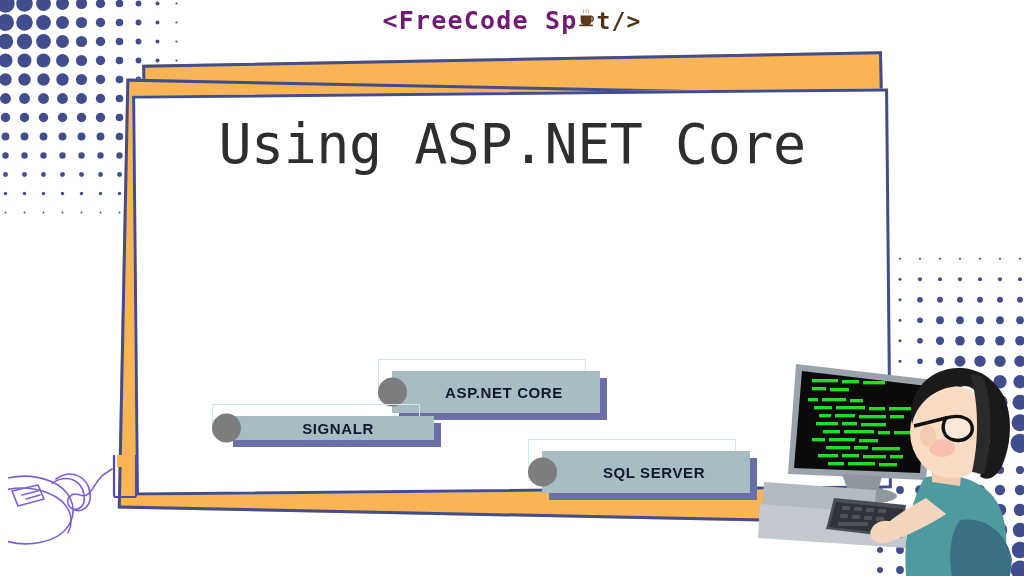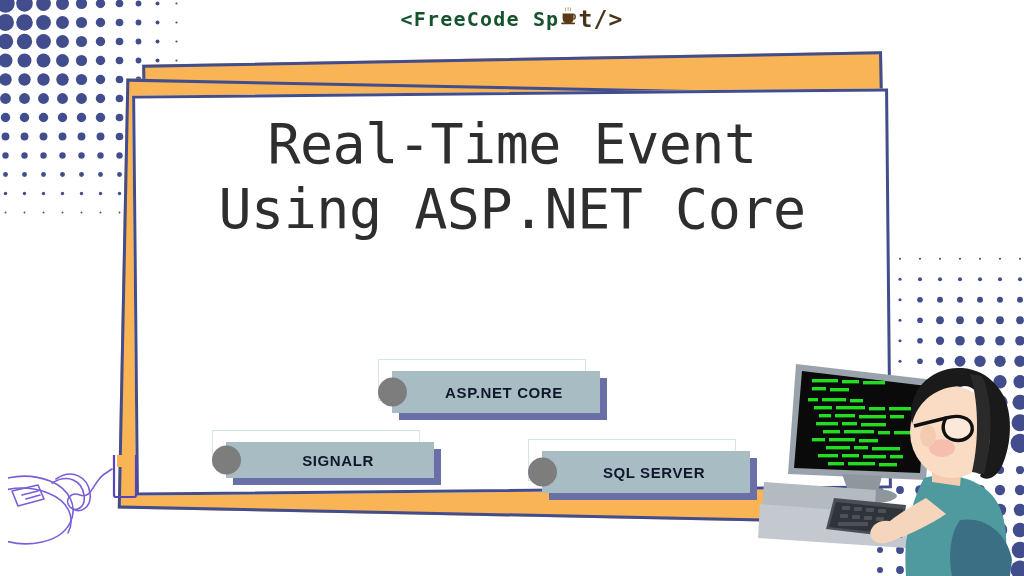--- a/index.html
+++ b/index.html
@@ -69,24 +69,24 @@
   #brand {
     position: absolute;
     left: 0; top: 6px;
     width: 1024px;
     text-align: center;
     z-index: 30;
   }
   #brand-text {
     display: inline-block;
     font-family: "DejaVu Sans Mono", "Liberation Mono", monospace;
-    font-size: 20px;
+    font-size: 25px;
     font-weight: 700;
     letter-spacing: 1.2px;
-    color: #14532d;
+    color: #701a75;
     white-space: pre;
     vertical-align: middle;
   }
   .cup-wrap {
     display: inline-block;
     position: relative;
     width: 21px;
     height: 21px;
     vertical-align: -4px;
     margin: 0 -1px;
@@ -151,21 +151,21 @@
   .badge-label {
     font-family: "Liberation Sans", sans-serif;
     font-size: 15px;
     font-weight: 700;
     color: #0f172a;
     letter-spacing: 0.6px;
     padding-left: 16px;
   }
 
   #badge-0 { left: 392px; top: 371px; width: 208px; height: 42px; }
-  #badge-1 { left: 226px; top: 442px; width: 208px; height: 36px; }
+  #badge-1 { left: 226px; top: 416px; width: 208px; height: 24px; }
   #badge-2 { left: 542px; top: 427px; width: 208px; height: 42px; margin-top: 24px; }
 
   
   #mouse-illustration {
     position: absolute;
     left: 8px; top: 455px;
     width: 150px; height: 121px;
     z-index: 28;
   }
   #mouse-illustration svg { display: block; }
@@ -463,21 +463,20 @@
           <path d="M12.7 4.6 C12.0 3.6 13.2 3.0 12.6 1.9"></path>
         </g>
         <path d="M4.6 7.4 h11.0 v5.0 a5.5 5.5 0 0 1 -11.0 0 z" fill="#5b3a18"></path>
         <path d="M15.4 8.3 a2.6 2.6 0 0 1 0 5.0" fill="none" stroke="#5b3a18" stroke-width="1.5"></path>
         <rect x="3.2" y="16.4" width="13.8" height="1.9" rx="0.9" fill="#5b3a18"></rect>
       </svg>
     </span><span id="brand-suffix-text" class="brand-suffix" style="display:inline-block;font-family:'DejaVu Sans Mono','Liberation Mono',monospace;font-size:23px;font-weight:700;letter-spacing:1.2px;color:#4a3317;white-space:pre;vertical-align:middle;">t/&gt;</span>
   </div>
 
   <div id="title-block">
-    <div class="title-line">Real-Time Event</div>
     <div class="title-line">Using ASP.NET Core</div>
   </div>
 
   <div id="badges">
     <div class="badge" id="badge-0">
       <div class="badge-outline"></div>
       <div class="badge-shadow"></div>
       <div class="badge-body">
         <span class="badge-label">ASP.NET CORE</span>
       </div>

